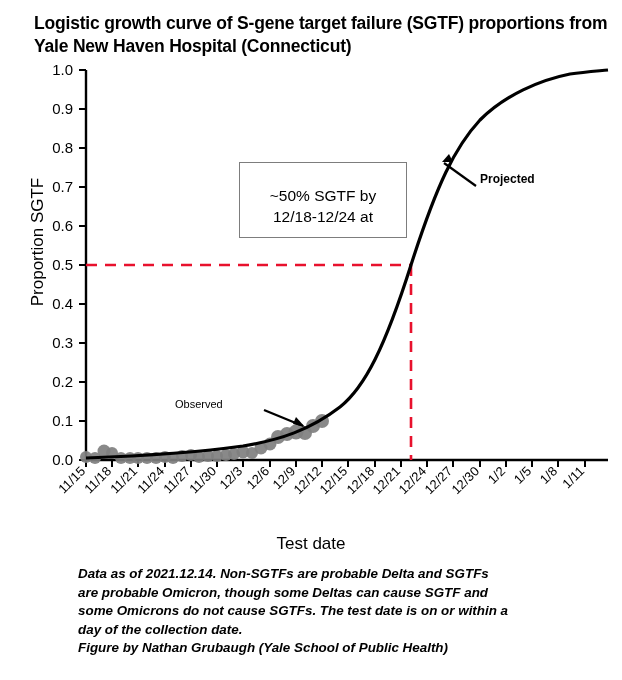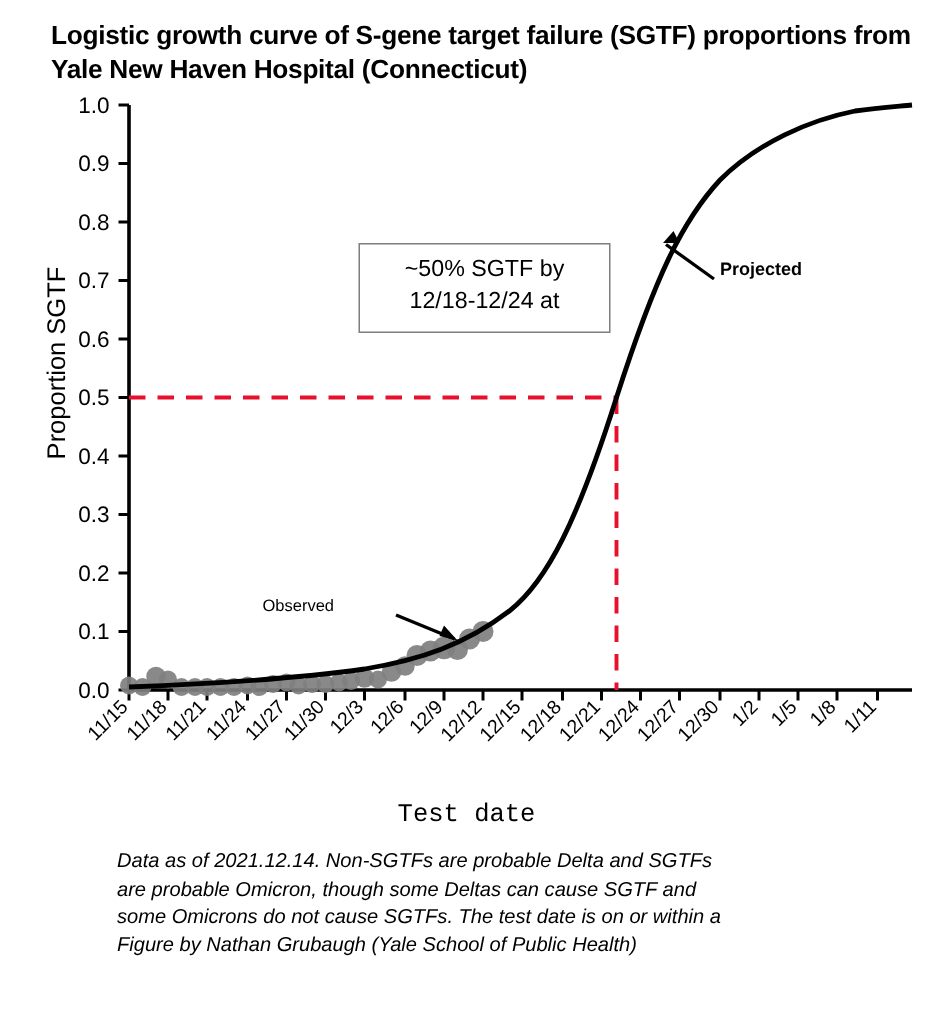--- a/index.html
+++ b/index.html
@@ -47,47 +47,46 @@
     font-size: 17px;
     font-weight: normal;
   }
   .xlabel {
     position: absolute;
     left: 0;
     top: 534px;
     width: 622px;
     text-align: center;
     font-size: 17px;
-    font-family: Liberation Mono, monospace;
   }
   .caption {
     position: absolute;
     left: 78px;
     top: 565px;
     width: 528px;
     font-size: 13.4px;
     font-style: italic;
     line-height: 1.38;
   }
-  .caption div { margin: 0; }
+  .caption div { margin: 0; font-weight: bold; }
   svg { display: block; }
   .ytick, .xtick {
     font-family: "Liberation Sans", sans-serif;
     font-size: 15px;
     fill: #000;
   }
   .xtick { font-size: 13px; }
   .annot-box {
     position: absolute;
     left: 239px;
     top: 100px;
     width: 168px;
     border: 1px solid #7d7d7d;
     background: #ffffff;
-    padding: 7px 6px 9px 6px;
+    padding: 23px 6px 9px 6px;
     text-align: center;
     font-size: 15.5px;
     line-height: 1.35;
     box-sizing: border-box;
   }
   .obs-label {
     position: absolute;
     left: 175px;
     top: 336px;
     font-size: 11px;
@@ -245,16 +244,17 @@
     <div class="obs-label">Observed</div>
     <div class="proj-label">Projected</div>
   </div>
 
   <div class="xlabel">Test date</div>
 
   <div class="caption">
     <div>Data as of 2021.12.14. Non-SGTFs are probable Delta and SGTFs</div>
     <div>are probable Omicron, though some Deltas can cause SGTF and</div>
     <div>some Omicrons do not cause SGTFs. The test date is on or within a</div>
+    <div>day of the collection date.</div>
     <div>Figure by Nathan Grubaugh (Yale School of Public Health)</div>
   </div>
 
 </div>
 
 </body></html>

